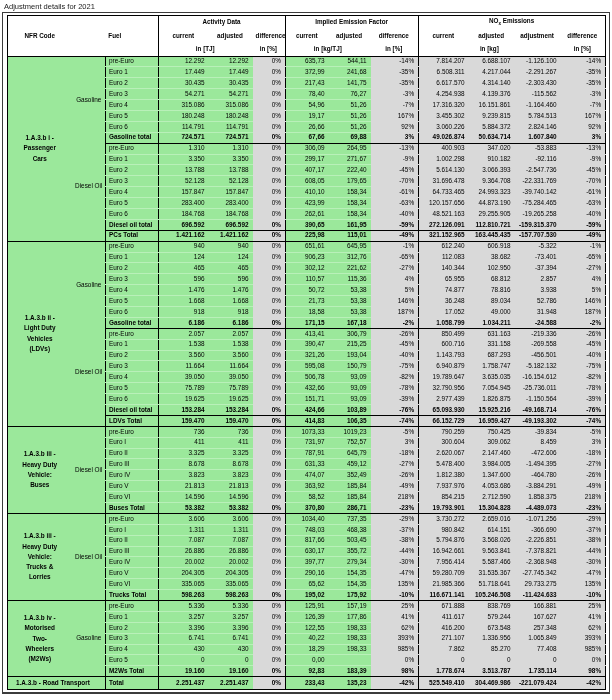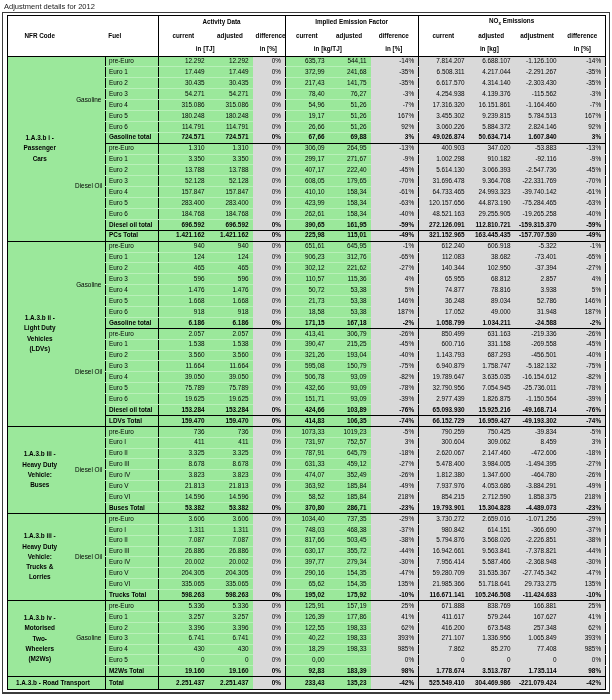--- a/index.html
+++ b/index.html
@@ -72,21 +72,21 @@
   td.nfr-final{
     background:var(--green);
     text-align:left;padding-left:8px;
     vertical-align:middle;
   }
   sub{font-size:4.5px;}
 </style>
 </head>
 <body>
 
-<div class="page-title">Adjustment details for 2012</div>
+<div class="page-title">Adjustment details for 2021</div>
 
 <div class="frame">
   <table class="grid" id="grid">
     <colgroup>
       <col style="width:65px">
         <col style="width:33px">
         <col style="width:53px">
       <col style="width:50px">
         <col style="width:44px">
         <col style="width:33px">

